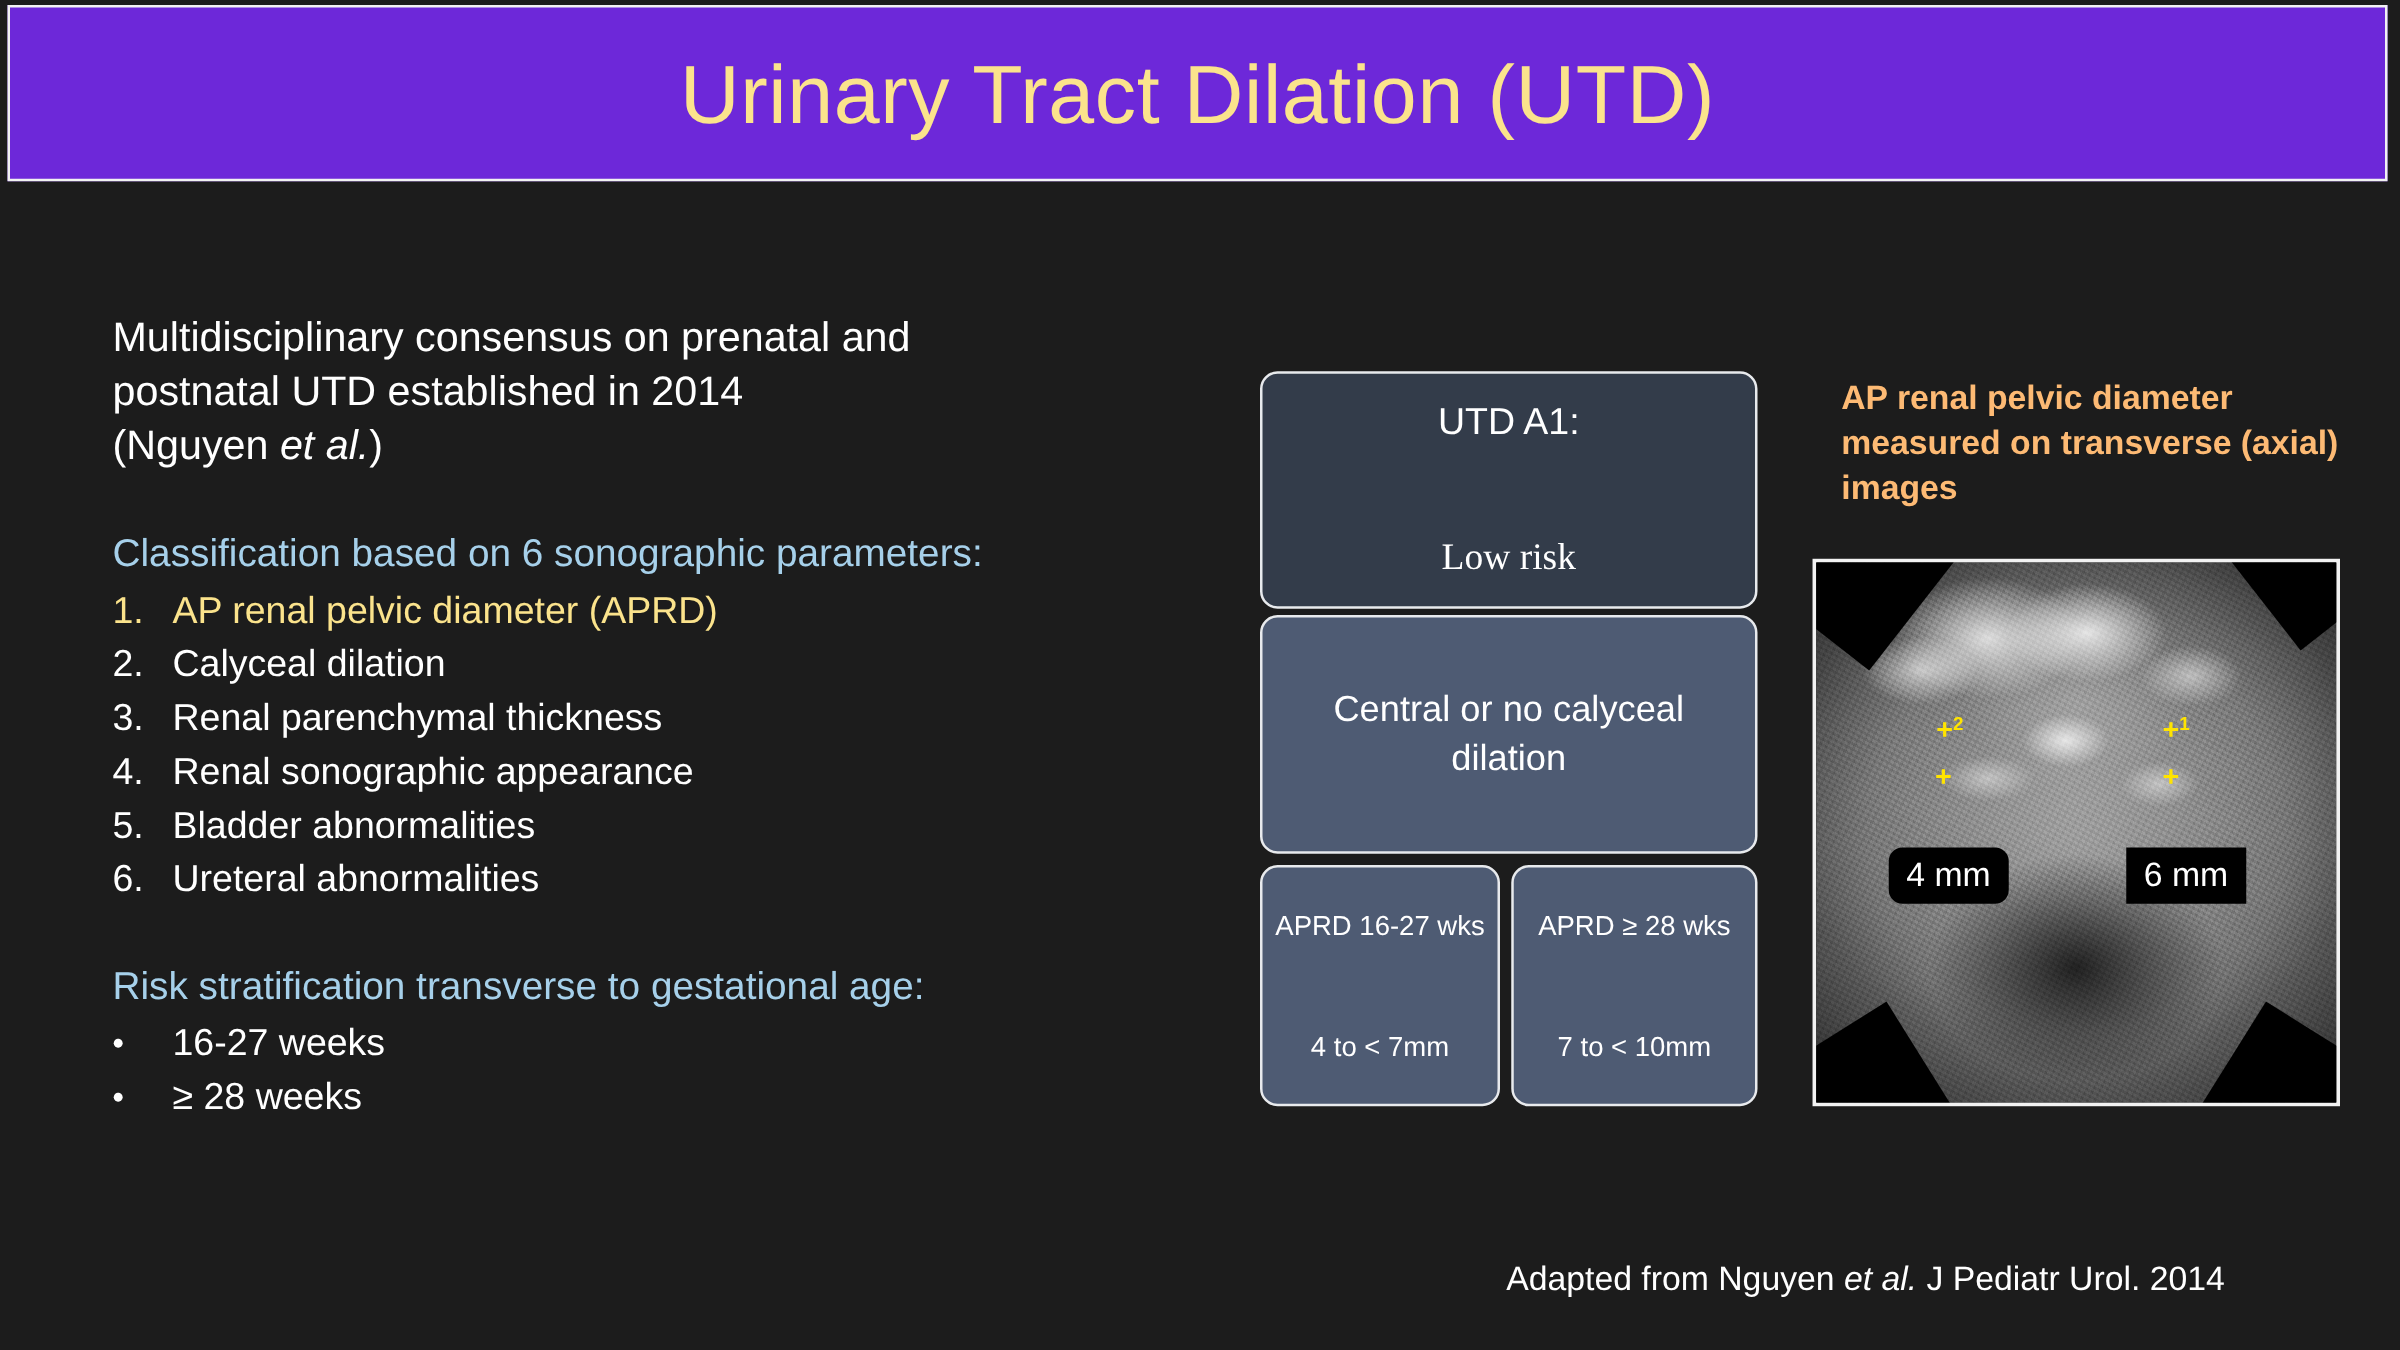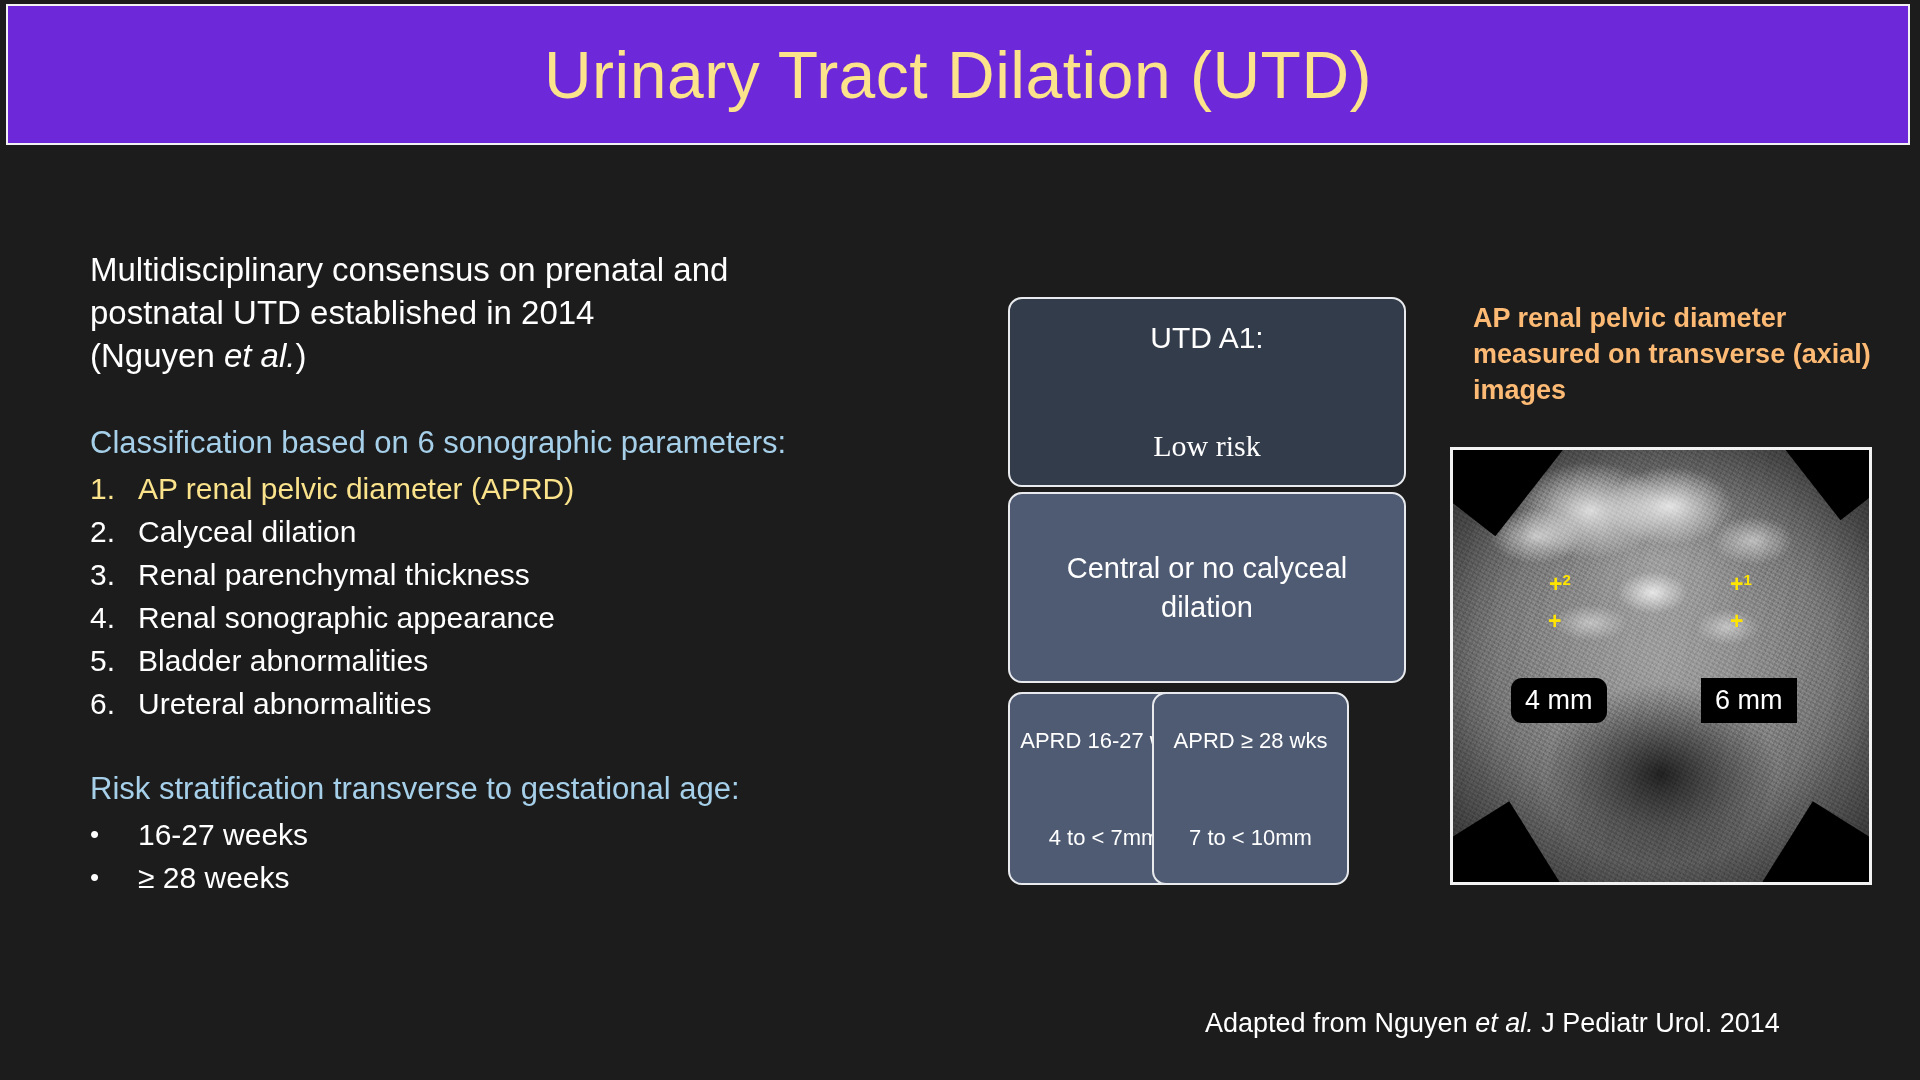--- a/index.html
+++ b/index.html
@@ -122,21 +122,21 @@
     left: 1008px; top: 492px; width: 398px; height: 191px;
     background: #4e5b73;
   }
   #box-calyceal .ln1 { font-size: 29px; line-height: 39px; width: 330px; }
 
   #box-aprd-early {
     left: 1008px; top: 692px; width: 192px; height: 193px;
     background: #4e5b73;
   }
   #box-aprd-late {
-    left: 1152px; top: 692px; width: 197px; height: 193px;
+    left: 1209px; top: 692px; width: 197px; height: 193px;
     background: #4e5b73;
   }
   .box .small { font-size: 22px; line-height: 29px; }
   .box .small.second { margin-top: 22px; }
 
   
   .right-caption {
     position: absolute;
     left: 1473px;
     top: 300px;

